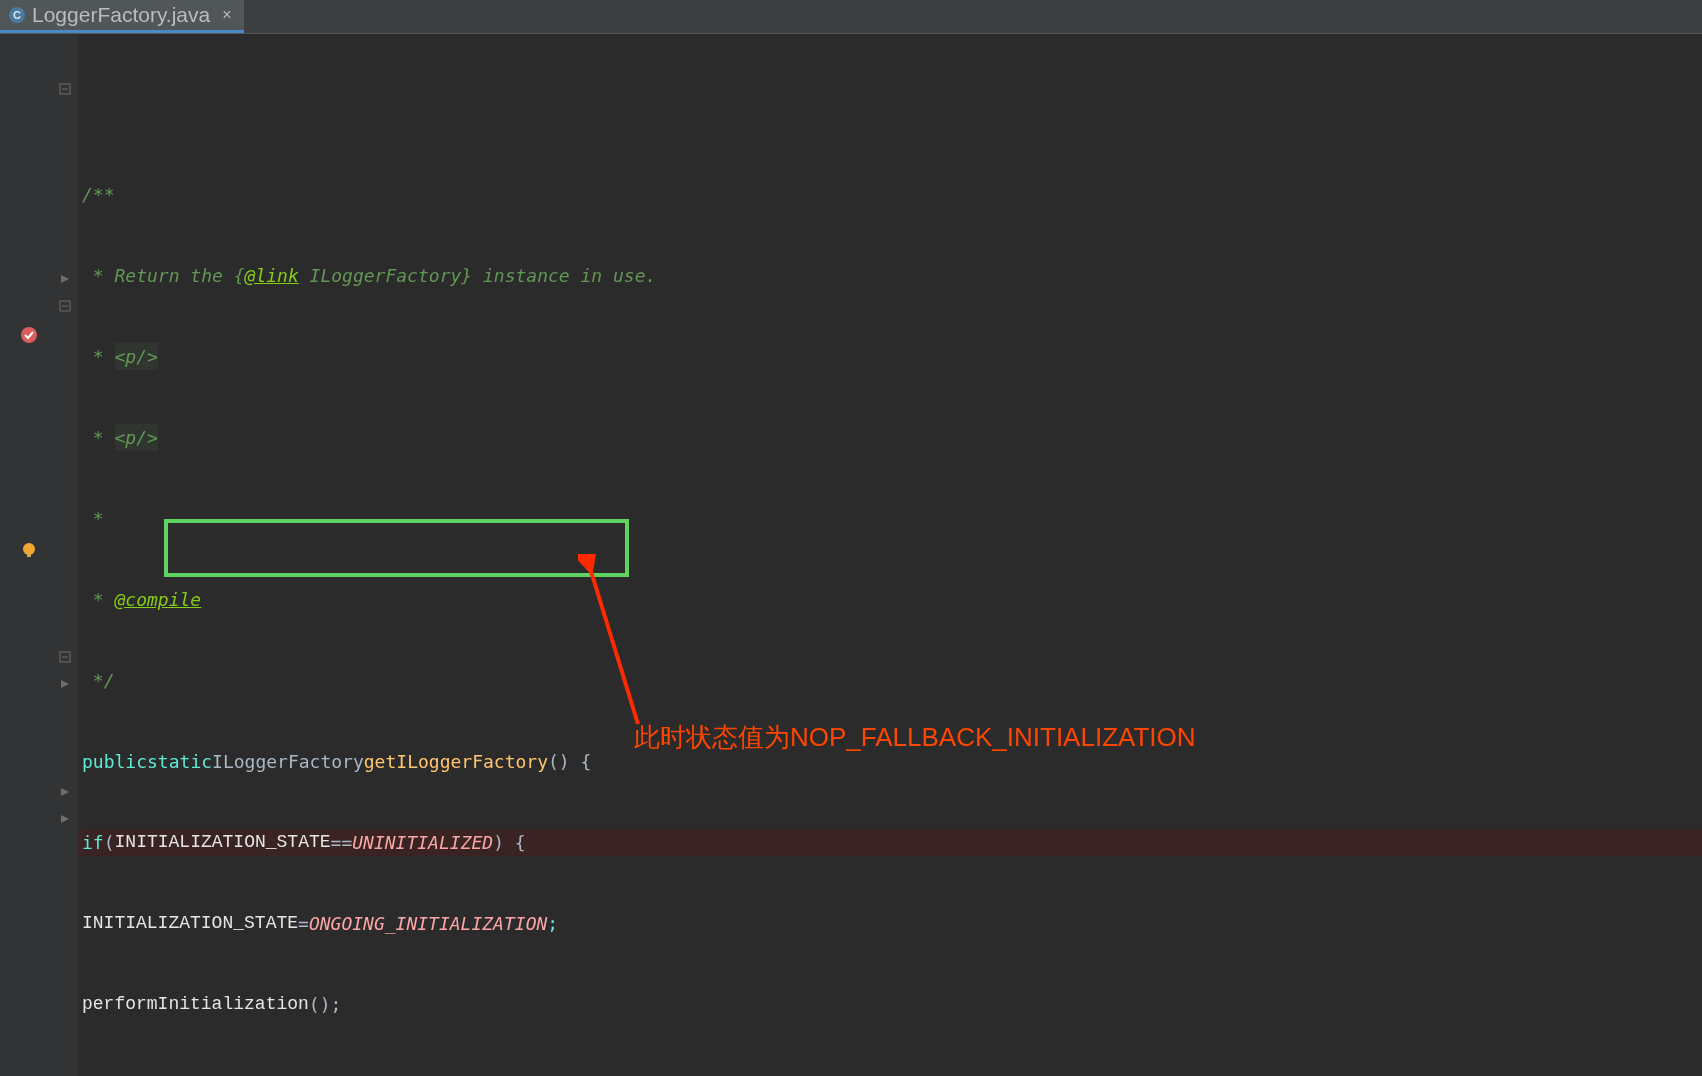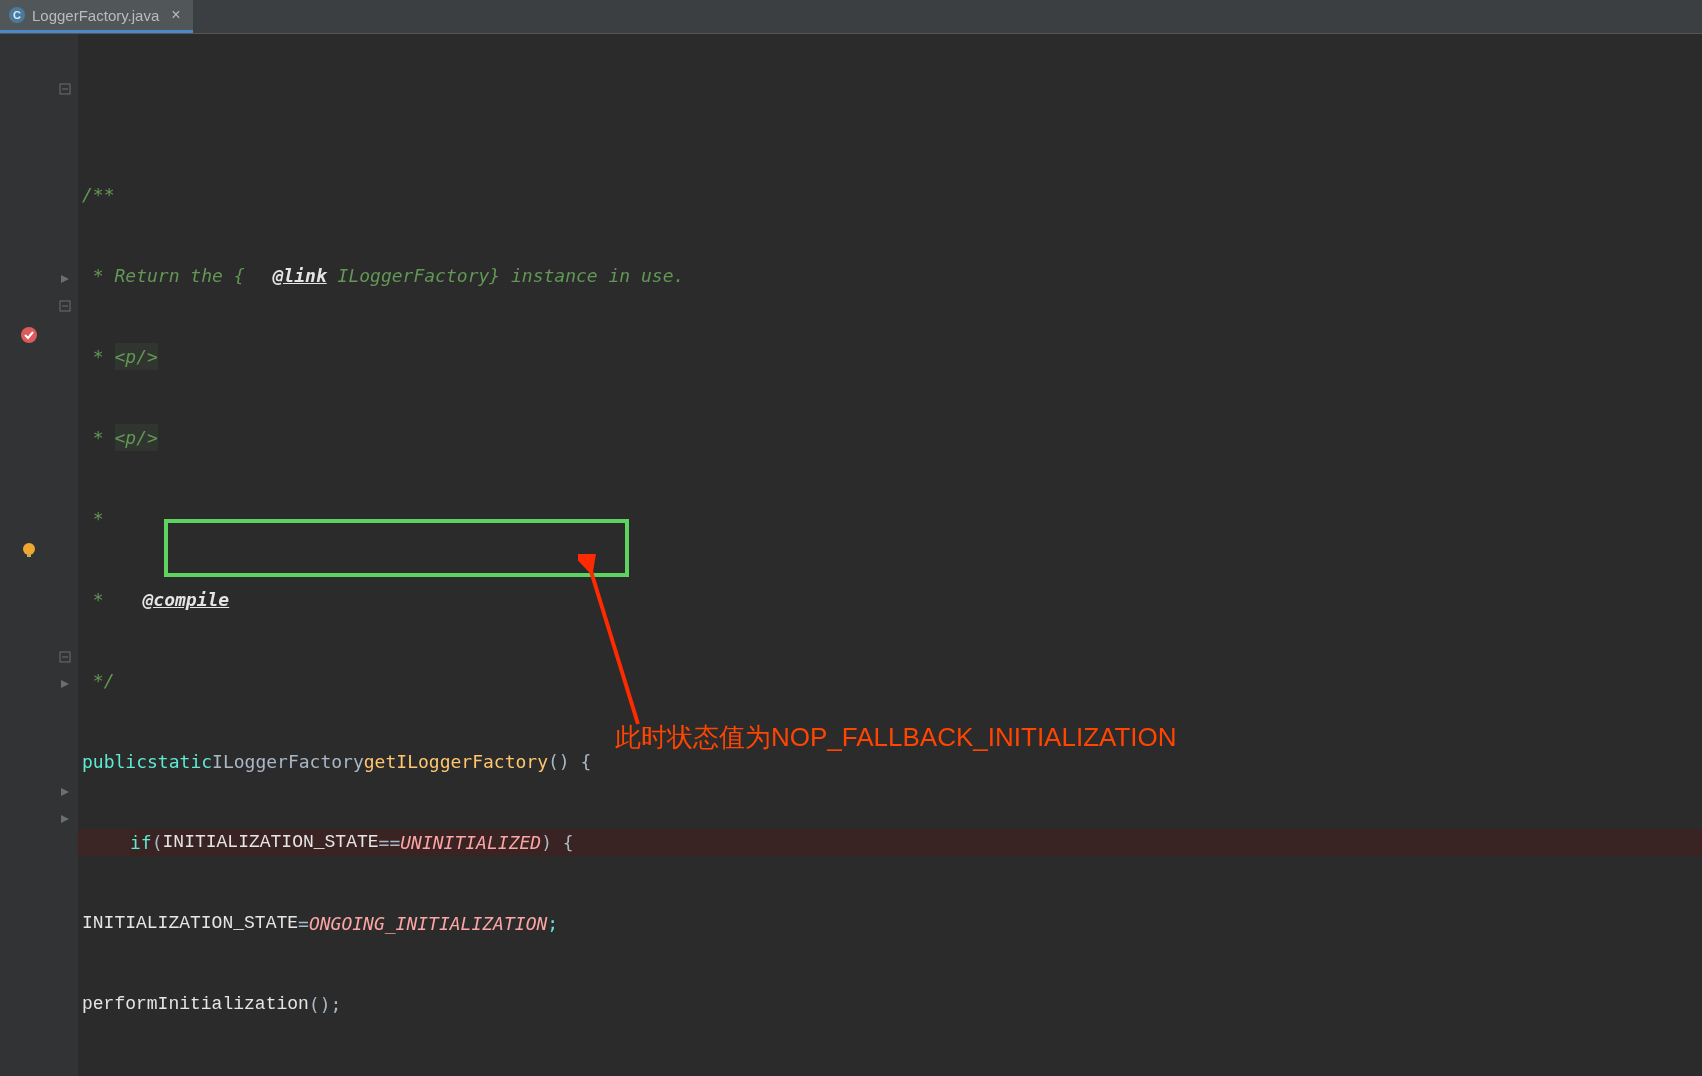--- a/index.html
+++ b/index.html
@@ -26,21 +26,21 @@
     padding: 0 12px 0 8px;
     background: #515658;
     border-bottom: 3px solid #4a88c7;
     gap: 6px;
     cursor: pointer;
   }
   .tab-icon {
     width: 18px; height: 18px;
     display:flex; align-items:center; justify-content:center;
   }
-  .tab-label { color: #bbbbbb; font-size: 15px; font-family: sans-serif; }
+  .tab-label { color: #bbbbbb; font-size: 21px; font-family: sans-serif; }
   .tab-close { color: #bbbbbb; font-size: 16px; margin-left: 6px; cursor:pointer; font-family: sans-serif;}
   .editor-area {
     position: relative;
     display: flex;
     height: calc(100% - 34px);
   }
   .gutter {
     width: 78px;
     background: #313335;
     flex-shrink: 0;
@@ -48,38 +48,38 @@
   }
   .code {
     flex: 1;
     padding-left: 4px;
     position: relative;
     white-space: pre;
     line-height: 27px;
     padding-top: 12px;
   }
   .line { height: 27px; display:flex; align-items:center; position:relative;}
-  .line.bp { background: #3a2323; margin-left: 48px; }
+  .line.bp { background: #3a2323; }
   .line.bp::before{
     content:''; position:absolute; left:-80px; width:1702px; height:27px; background: rgba(90,25,25,0.35); z-index:-1;
   }
   .gutter-icon {
     position:absolute;
     left: 18px;
     width: 22px; height:22px;
     display:flex; align-items:center; justify-content:center;
   }
   .fold-icon {
     position:absolute;
     left: 58px;
     width: 14px; height:14px;
     display:flex; align-items:center; justify-content:center;
   }
   .c-doc { color: #629755; font-style: italic; }
-  .c-doctag { color: #e5e5e5; font-weight: bold; text-decoration: underline; font-style: italic; margin-left: 28px;}
+  .c-doctag { color: #84cc16; font-weight: normal; text-decoration: underline; font-style: italic;}
   .c-doclink { color: #629755; font-style: italic; }
   .c-kw { color: #5eead4; }
   .c-type { color: #a9b7c6; }
   .c-method { color: #ffc66d; }
   .c-const { color: #fca5a5; font-style: italic; }
   .c-paren { color: #a9b7c6; }
   .c-op { color: #a9b7c6; }
   .c-white { color: #e5e5e5; font-family: Liberation Mono, monospace; }
   .highlight-box {
     position: absolute;
@@ -205,15 +205,15 @@
 
     <svg class="arrow-svg" style="left:500px; top:520px;" width="120" height="180">
       <defs>
           <marker id="ah" markerWidth="12" markerHeight="12" refX="2" refY="6" orient="auto">
             <path d="M12 0 L0 6 L12 12 Z" fill="#ff2a00"></path>
           </marker>
         </defs>
       <line x1="60" y1="170" x2="12" y2="14" stroke="#ff2a00" stroke-width="4" marker-end="url(#ah)"></line>
     </svg>
 
-    <div class="annotation" style="left:537px; top:690px;">此时状态值为NOP_FALLBACK_INITIALIZATION</div>
+    <div class="annotation" style="left:556px; top:690px;">此时状态值为NOP_FALLBACK_INITIALIZATION</div>
   </div>
 </div>
 
 </body></html>

